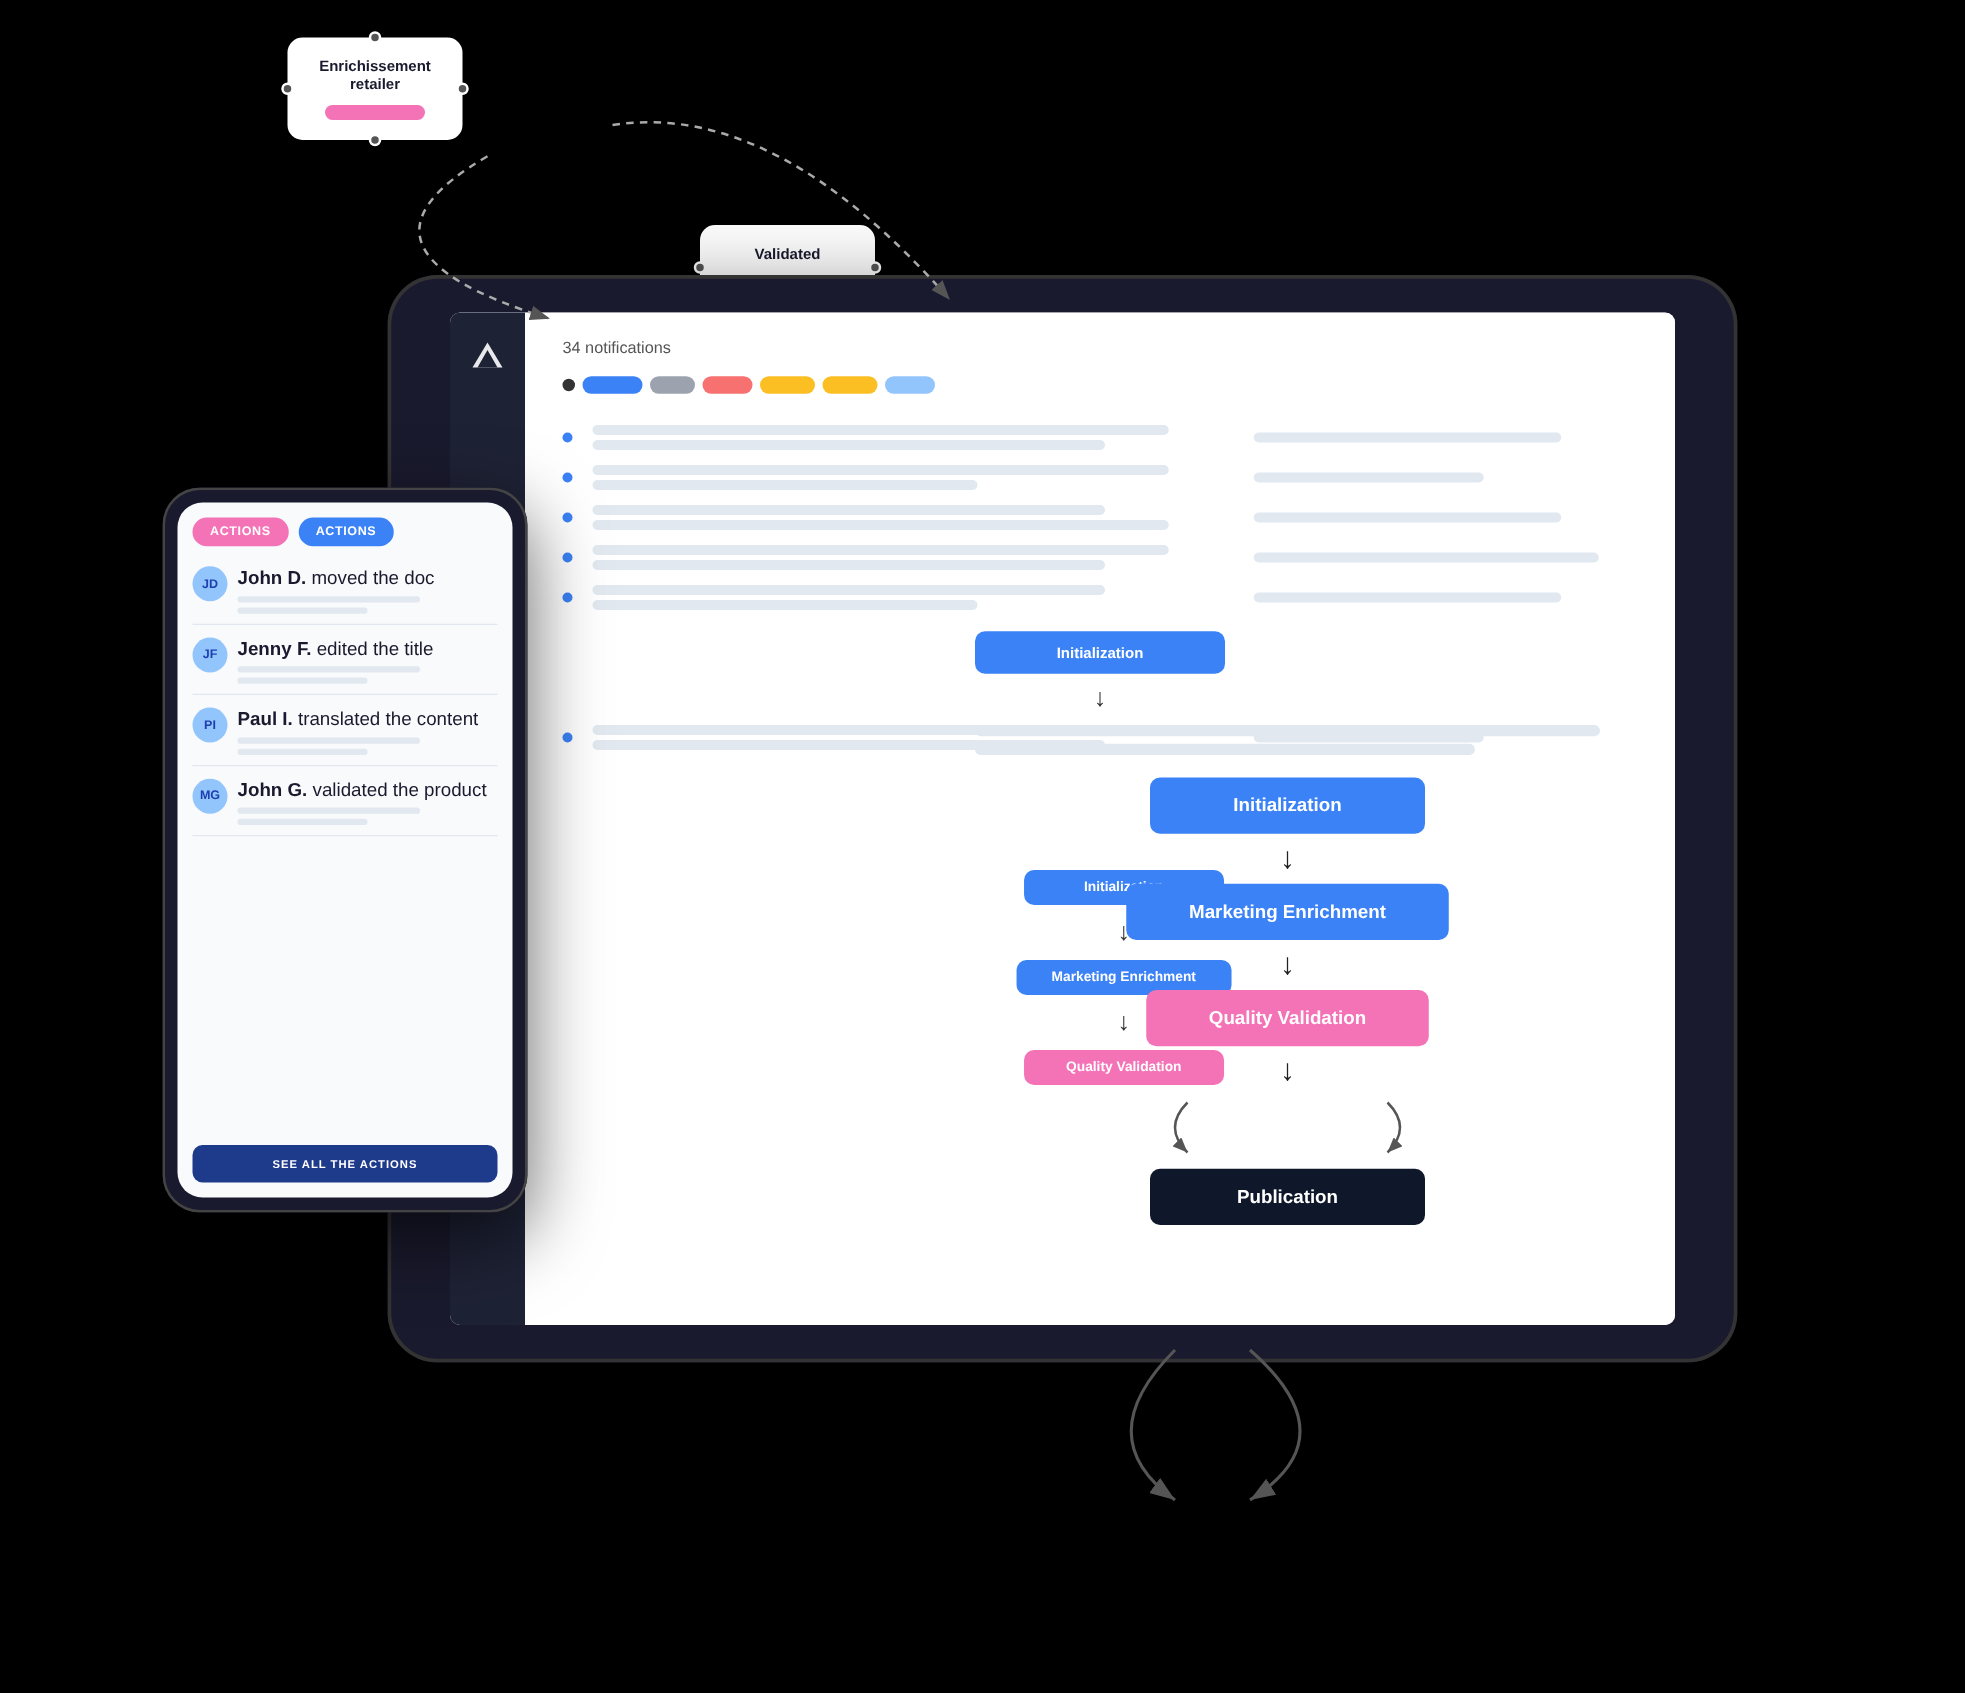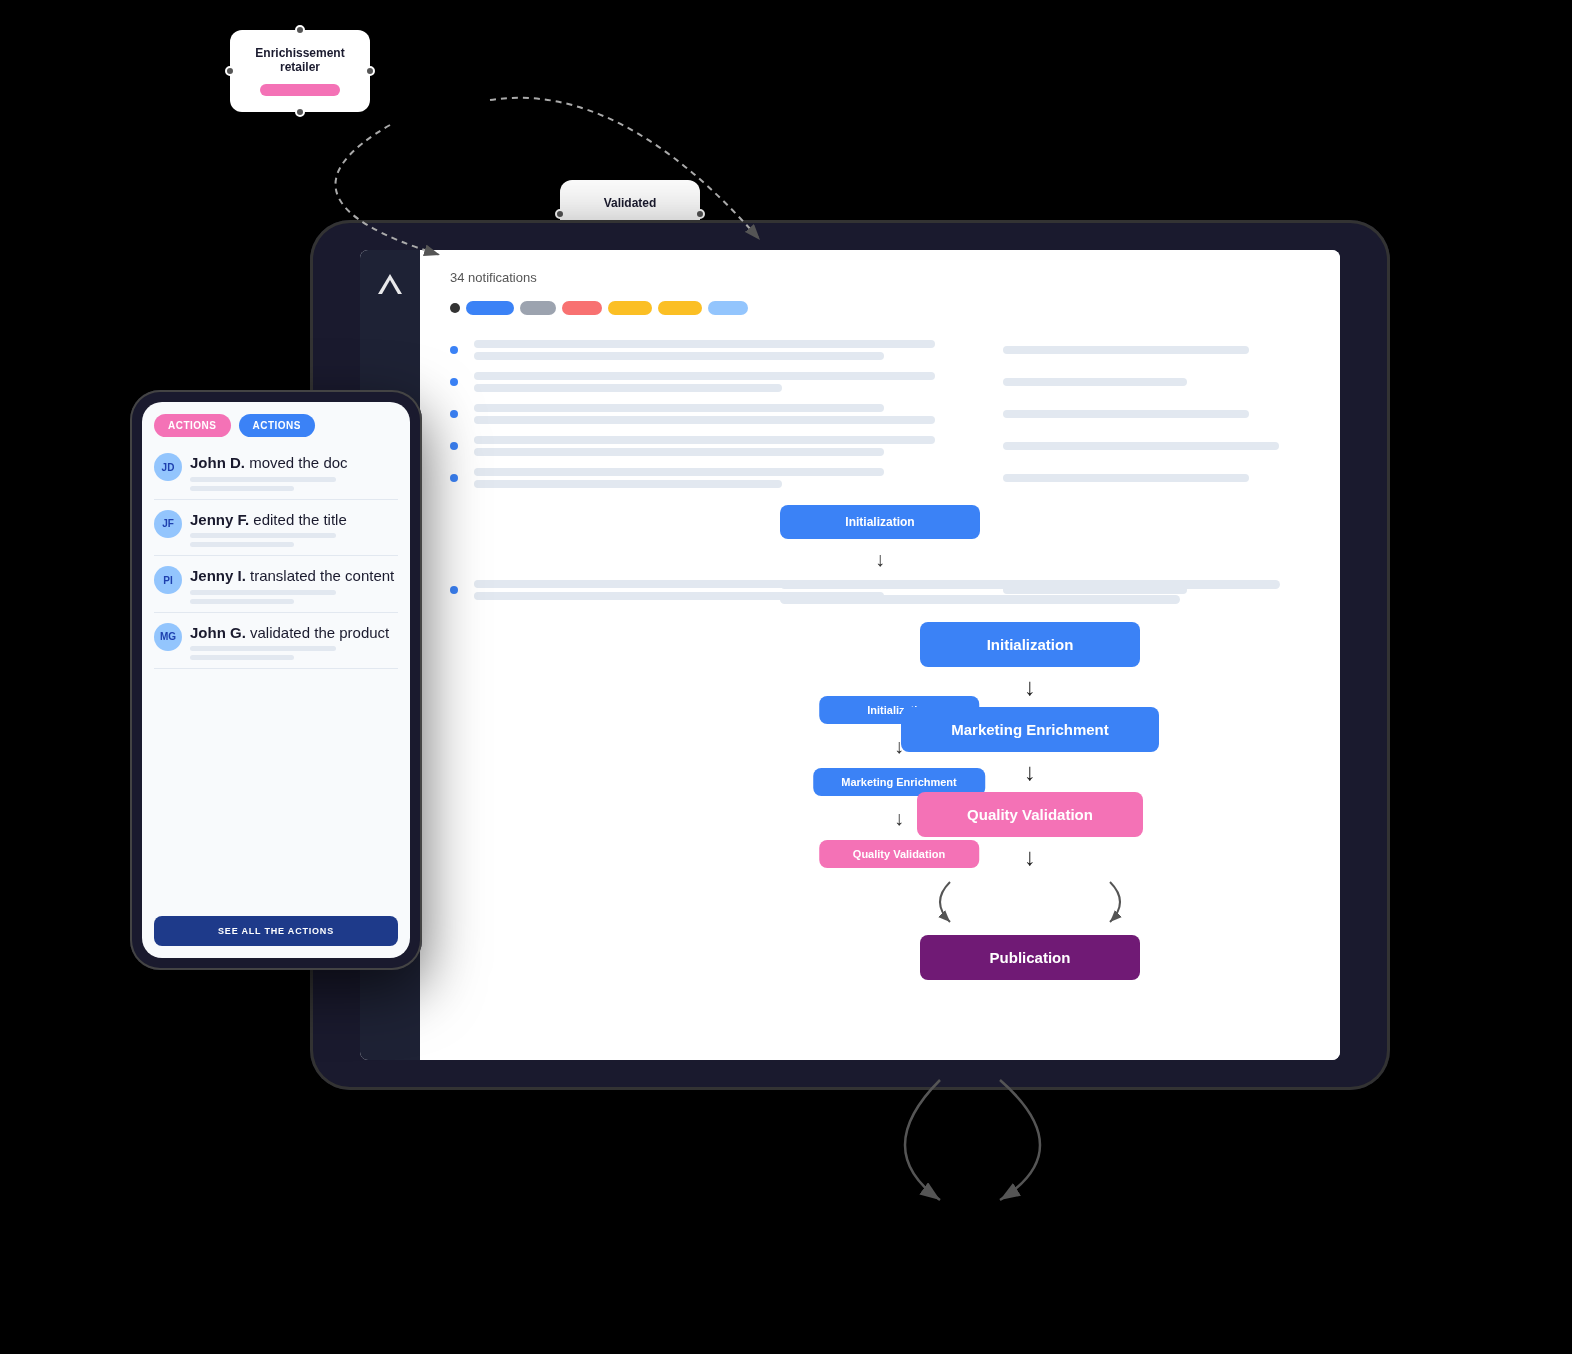--- a/index.html
+++ b/index.html
@@ -548,21 +548,21 @@
         <path d="M 30 5 Q 10 25 30 45" stroke="#555" stroke-width="2" fill="none" marker-end="url(#arrowSmall)"></path>
         <path d="M 190 5 Q 210 25 190 45" stroke="#555" stroke-width="2" fill="none" marker-end="url(#arrowSmall)"></path>
         <defs>
           <marker id="arrowSmall" markerWidth="6" markerHeight="5" refX="6" refY="2.5" orient="auto">
             <polygon points="0 0, 6 2.5, 0 5" fill="#555"></polygon>
           </marker>
         </defs>
       </svg>
     </div>
 
-    <div style="background:#701a75; color:#fff; border-radius:8px; padding:14px 50px; font-size:15px; font-weight:700; min-width:220px; text-align:center;">
+    <div style="background:#0f172a; color:#fff; border-radius:8px; padding:14px 50px; font-size:15px; font-weight:700; min-width:220px; text-align:center;">
       <span>Publication</span>
     </div>
   </div>
 
   <div class="mobile">
     <div class="mobile-screen">
 
       <div class="mobile-tabs">
         <div class="mobile-tab mobile-tab-actions">ACTIONS</div>
         <div class="mobile-tab mobile-tab-activity">ACTIONS</div>
@@ -589,21 +589,21 @@
             </div>
             <div class="feed-text-sub"></div>
             <div class="feed-text-sub2"></div>
           </div>
         </div>
 
         <div class="feed-item">
           <div class="feed-avatar">PI</div>
           <div class="feed-text-block">
             <div class="feed-text-main">
-              <b>Jenny I.</b> translated the content
+              <b>Paul I.</b> translated the content
             </div>
             <div class="feed-text-sub"></div>
             <div class="feed-text-sub2"></div>
           </div>
         </div>
 
         <div class="feed-item">
           <div class="feed-avatar">MG</div>
           <div class="feed-text-block">
             <div class="feed-text-main">

